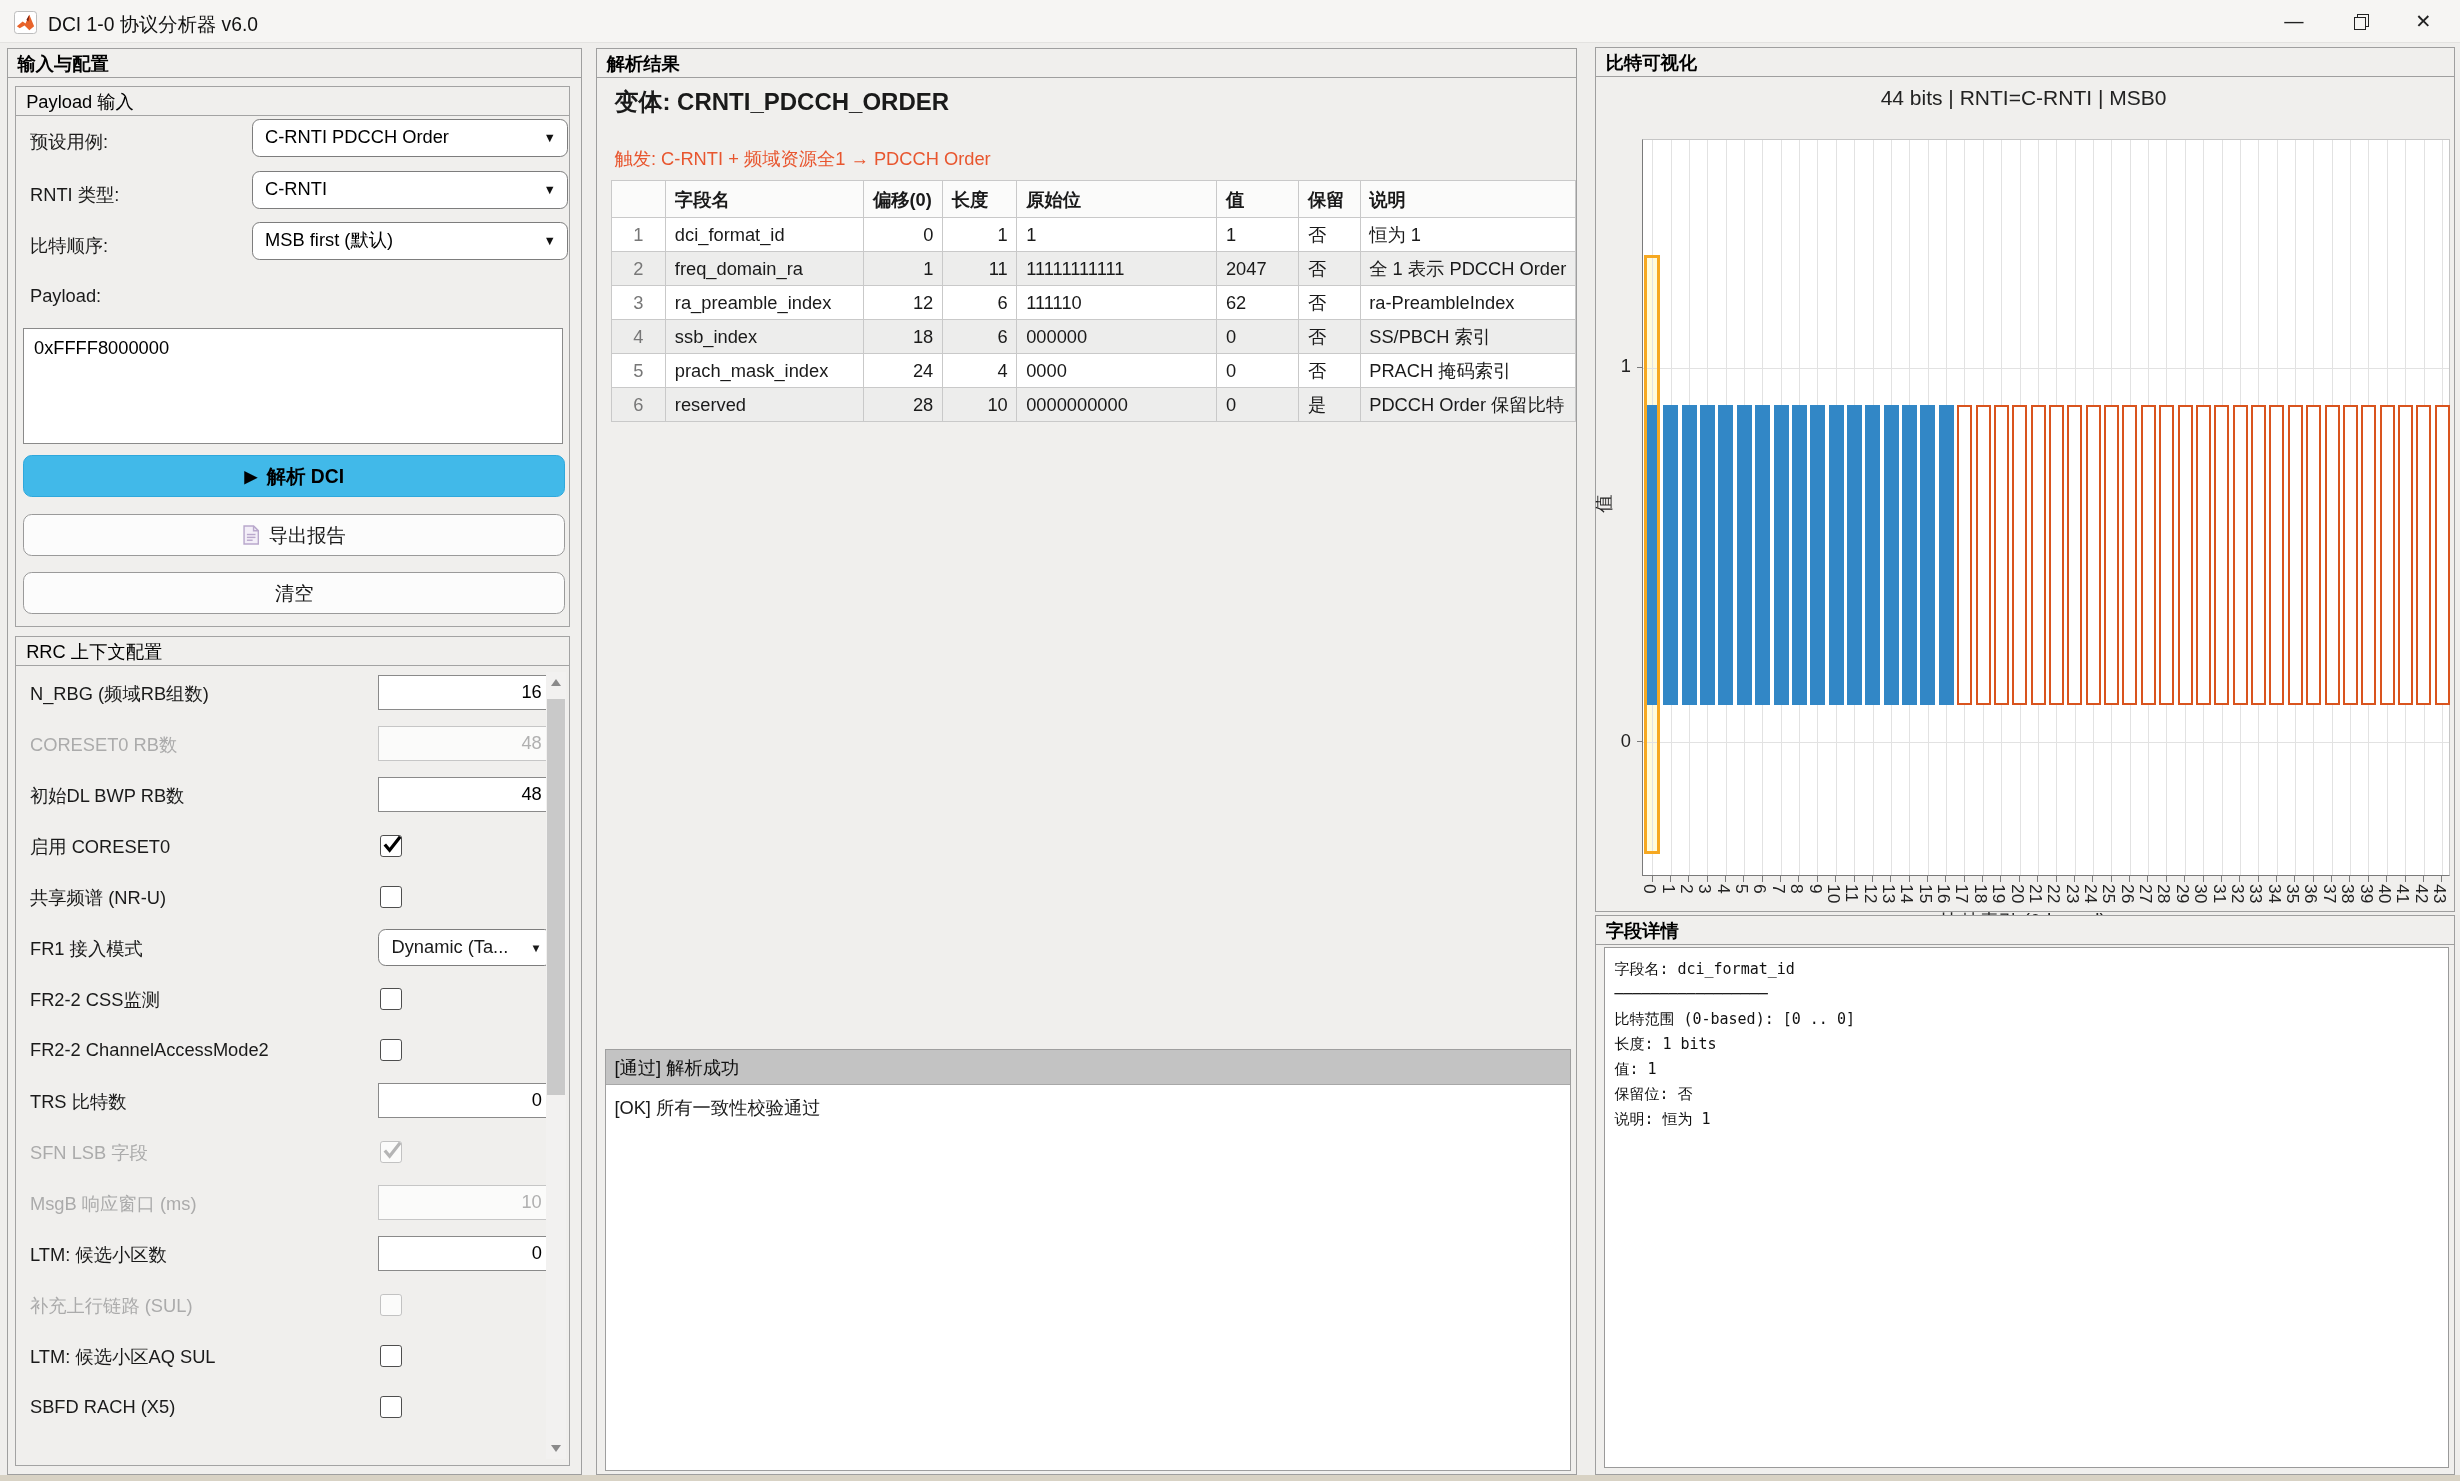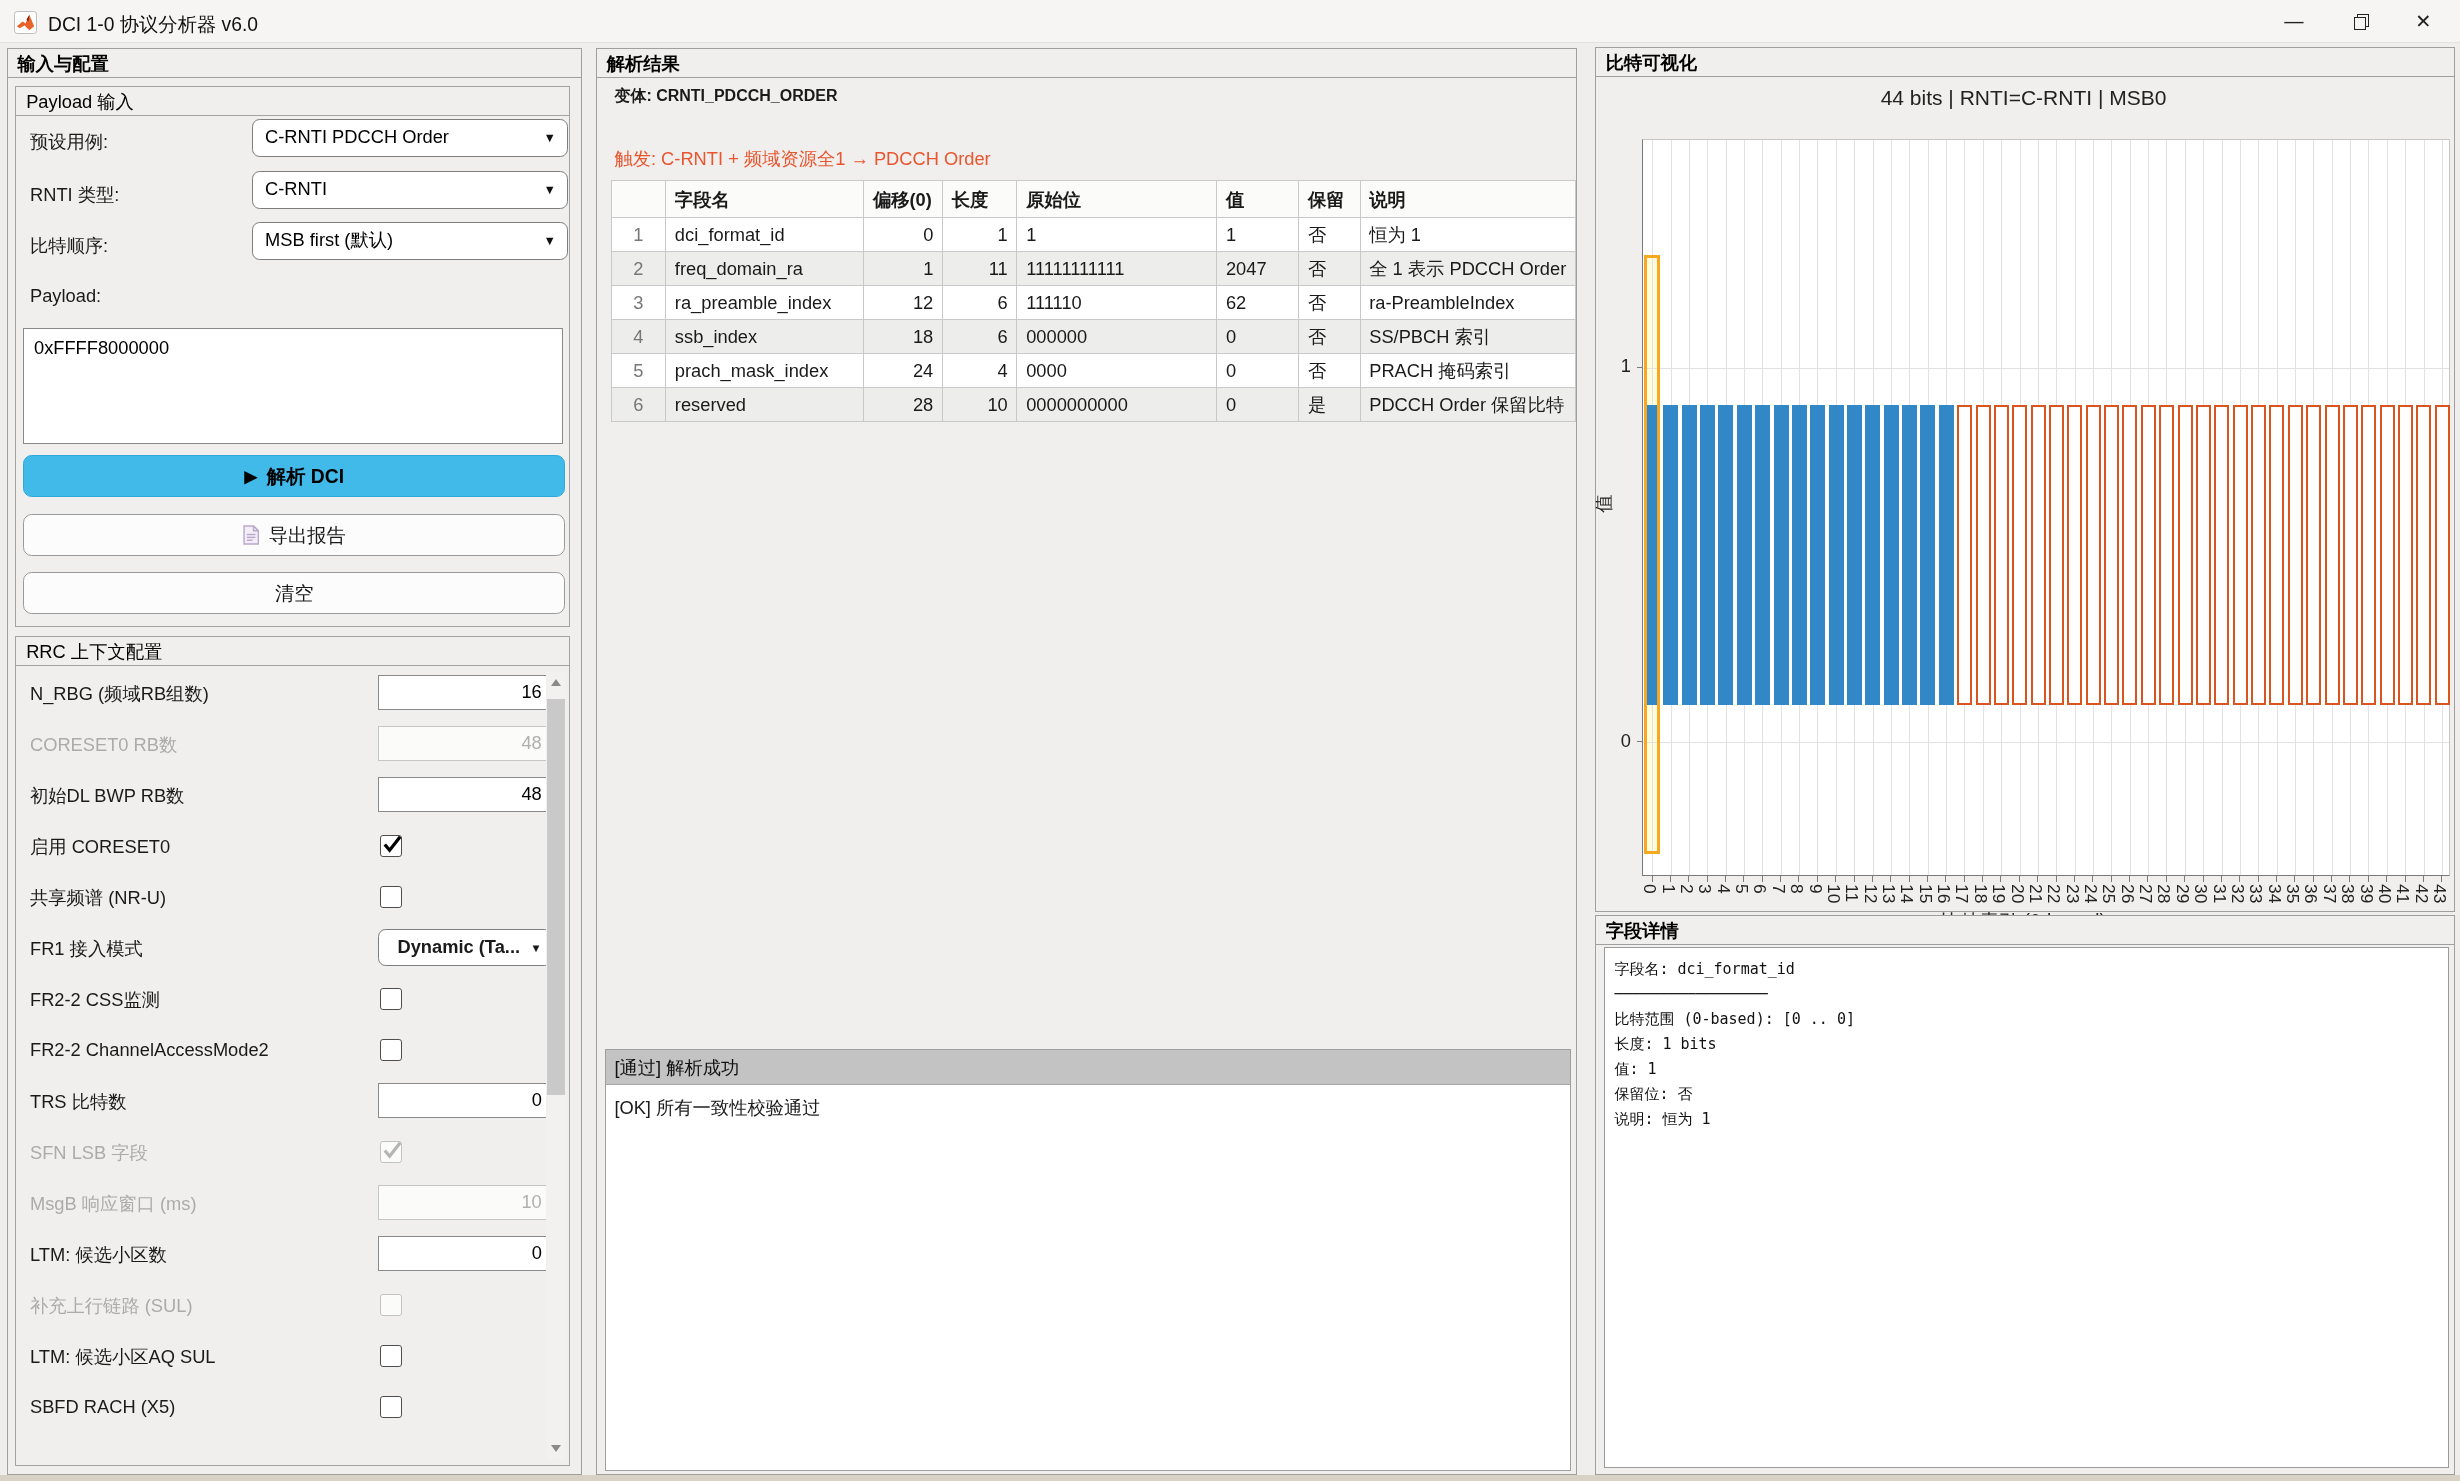--- a/index.html
+++ b/index.html
@@ -37,34 +37,34 @@
   #rrc-box { left:7.7px; top:587px; width:555px; height:830px; overflow:hidden; }
   #rrc-rows { position:absolute; left:0; top:30px; width:541px; }
   .rrc-row { position:relative; height:51px; }
   .rrc-row .r-label { position:absolute; left:13.5px; top:50%; transform:translateY(-50%); font-size:18.3px; white-space:nowrap; }
   .rrc-row.disabled .r-label { color:#ababab; }
   .num-input { position:absolute; left:362px; top:7.7px; width:174px; height:35px; background:#fff; border:1px solid #8a8a8a; font-size:18.3px; text-align:right; padding-right:9.7px; font-family:"Liberation Sans",sans-serif; }
   .num-input:disabled { background:#fbfbfa; border-color:#c6c6c6; color:#b0b0b0; }
   .checkbox { position:absolute; left:364px; top:14.5px; width:22px; height:22px; border:1.9px solid #4e4e4e; border-radius:2.9px; background:#fff; }
   .checkbox svg { position:absolute; left:-1.9px; top:-3.9px; }
   .rrc-row.disabled .checkbox { border-color:#c2c2c2; background:#fbfbfa; }
-  .mini-dropdown { position:absolute; left:362px; top:6.8px; width:174px; height:37px; background:#fff; border:1.9px solid #7d7d7d; border-radius:7.7px; font-size:18.3px; line-height:33px; padding-left:18px; white-space:nowrap; overflow:hidden;font-weight:bold; }
+  .mini-dropdown { position:absolute; left:362px; top:6.8px; width:174px; height:37px; background:#fff; border:1.9px solid #7d7d7d; border-radius:7.7px; font-size:18.3px; line-height:33px; padding-left:12px; white-space:nowrap; overflow:hidden; }
   .mini-dropdown .dd-arrow { position:absolute; right:9.7px; top:0; height:100%; display:flex; align-items:center; font-size:11.6px; }
 
   
   #rrc-scrollbar { position:absolute; right:3.9px; top:35px; width:19.3px; height:787px; background:#f2f1f0; }
   .sb-arrow { position:absolute; left:0; width:19.3px; height:21px; display:flex; align-items:center; justify-content:center; }
   .sb-arrow.up { top:0; } .sb-arrow.down { bottom:0; }
   .tri-up { width:0; height:0; border-left:5.8px solid transparent; border-right:5.8px solid transparent; border-bottom:7.7px solid #8a8a8a; }
   .tri-down { width:0; height:0; border-left:5.8px solid transparent; border-right:5.8px solid transparent; border-top:7.7px solid #8a8a8a; }
   #rrc-thumb { position:absolute; left:1px; top:27px; width:17.4px; height:396px; background:#c9c9c9; }
 
   
   #middle-panel { left:596px; top:48px; width:981px; height:1427px; }
-  #variant-line { position:absolute; left:17.4px; top:37px; font-size:16px; font-weight:bold; }
+  #variant-line { position:absolute; left:17.4px; top:37px; font-size:24px; font-weight:bold; }
   #trigger-line { position:absolute; left:17.4px; top:97px; font-size:18.3px; color:#e8562f; }
   #dci-table { position:absolute; left:13.5px; top:131px; border-collapse:collapse; background:#fff; font-size:18.3px; }
   #dci-table th, #dci-table td { border:1px solid #c9c9c9; padding:0 8.7px; white-space:nowrap; overflow:hidden; }
   #dci-table th { height:37px; font-weight:bold; text-align:left; background:#fbfbfa; }
   #dci-table td { height:34px; }
   #dci-table tr.stripe td { background:#ededec; }
   #dci-table td.rownum { text-align:center; color:#777; }
   #dci-table td.ralign { text-align:right; }
   #status-box { position:absolute; left:7.7px; top:1000px; width:966px; height:422px; border:1px solid #9f9f9f; background:#fff; }
   #status-header { height:35px; line-height:35px; background:#c3c3c3; border-bottom:1px solid #a8a8a8; padding-left:8.7px; font-size:18.3px; color:#111; }

